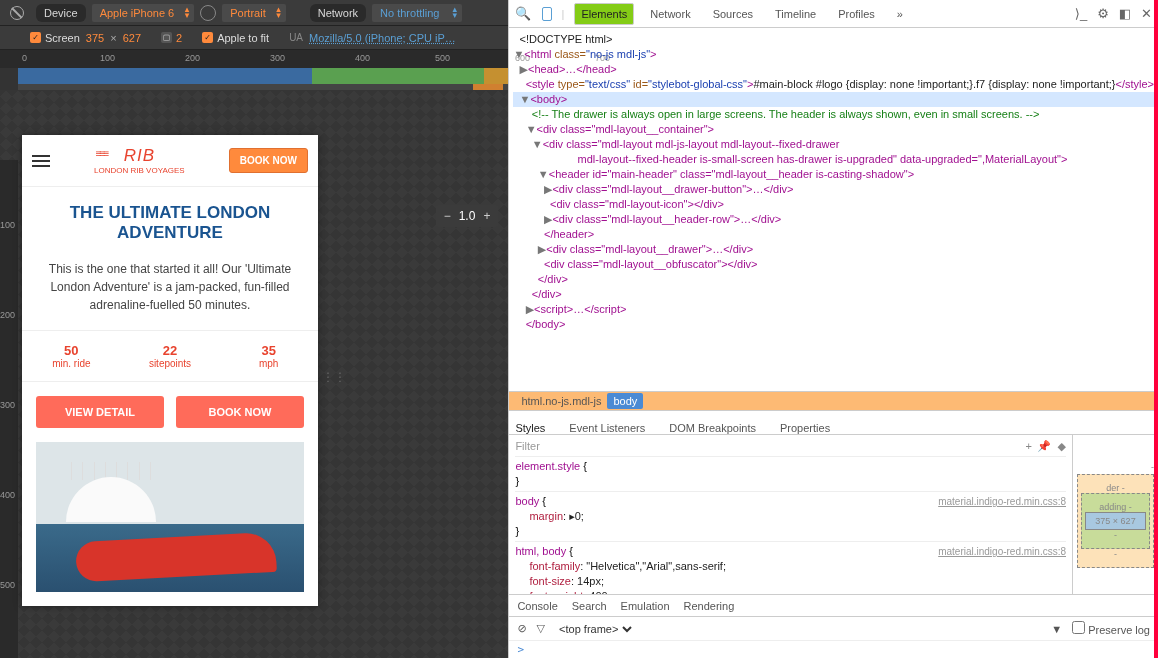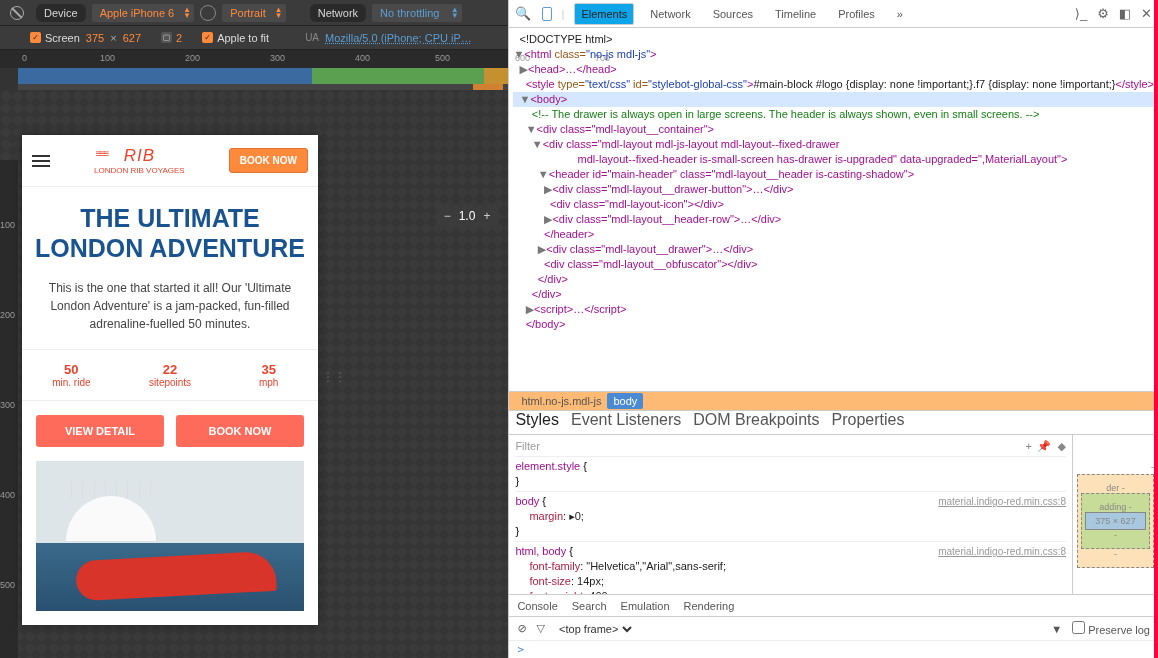--- a/index.html
+++ b/index.html
@@ -14,21 +14,21 @@
 .no-icon{width:14px;height:14px;border:1.5px solid #aaa;border-radius:50%;position:relative;margin:0 6px}
 .no-icon:after{content:"";position:absolute;width:14px;height:1.5px;background:#aaa;transform:rotate(45deg);top:5px;left:-1px}
 .label-dark{background:#2a2a2a;color:#d8d8d8;padding:3px 8px;border-radius:6px;font-size:11px}
 .sel{background:#4a4a4a;color:#ff8a3c;padding:3px 20px 3px 8px;border-radius:2px;position:relative;font-size:11px;min-width:90px}
 .sel .arrows{position:absolute;right:5px;top:2px;font-size:9px;color:#ff8a3c;line-height:6px}
 .refresh{width:16px;height:16px;border:1.5px solid #888;border-radius:50%;position:relative}
 .sel-blue{color:#5a9fd4}
 .chk{display:flex;align-items:center;gap:4px;color:#ddd;font-size:11px}
 .chk-box{width:11px;height:11px;background:#ff8a3c;border-radius:2px;display:flex;align-items:center;justify-content:center;color:#222;font-size:8px}
 .dim{color:#ff8a3c;font-size:11px}
-.ua-lbl{color:#888;font-size:10px;margin-left:16px}
+.ua-lbl{color:#888;font-size:10px;margin-left:0}
 .ua-val{color:#5a9fd4;font-size:11px;text-decoration:underline dotted}
 
 
 .zoom-box{position:absolute;right:10px;top:115px;background:rgba(60,60,60,.9);color:#fff;padding:4px 8px;border-radius:3px;display:flex;align-items:center;gap:8px;font-size:12px}
 .zoom-box span.op{cursor:pointer;color:#ccc}
 
 
 .ruler-h{height:18px;background:#2a2a2a;position:relative;color:#999;font-size:9px}
 .ruler-h span{position:absolute;top:3px}
 .ruler-v{width:18px;background:#2a2a2a;position:absolute;left:0;top:70px;bottom:0}
@@ -40,57 +40,57 @@
 
 .viewport-area{flex:1;background:#3a3a3a;background-image:linear-gradient(45deg,#353535 25%,transparent 25%),linear-gradient(-45deg,#353535 25%,transparent 25%),linear-gradient(45deg,transparent 75%,#353535 75%),linear-gradient(-45deg,transparent 75%,#353535 75%);background-size:12px 12px;position:relative}
 .phone{position:absolute;left:22px;top:45px;width:296px;background:#fff;box-shadow:0 0 8px rgba(0,0,0,.4)}
 .ph-header{height:52px;display:flex;align-items:center;padding:0 10px;gap:10px;border-bottom:1px solid #eee}
 .menu-icon{display:flex;flex-direction:column;gap:3px}
 .menu-icon div{width:18px;height:2px;background:#333}
 .logo{flex:1;display:flex;flex-direction:column;align-items:center;color:#e8432e;font-size:8px}
 .logo-main{font-family:Impact,sans-serif;font-size:17px;font-style:italic;letter-spacing:1px;position:relative}
 .logo-main:before{content:"≡≡≡";position:absolute;left:-28px;top:2px;font-size:10px;letter-spacing:-2px}
 .book-btn{background:#ff8a3c;color:#fff;font-size:10px;font-weight:bold;padding:6px 10px;border-radius:3px;border:1px solid #e07030}
-.ph-title{text-align:center;color:#1a5490;font-weight:bold;font-size:25px;padding:16px 12px 8px;line-height:1.2}
+.ph-title{text-align:center;color:#1a5490;font-weight:bold;font-size:17px;padding:16px 12px 8px;line-height:1.2}
 .ph-sub{text-align:center;color:#444;font-size:12px;padding:8px 20px 16px;line-height:1.5}
 .stats{display:flex;border-top:1px solid #eee;border-bottom:1px solid #eee;padding:12px 0}
 .stat{flex:1;text-align:center;color:#e8432e;font-size:10px}
 .stat b{display:block;font-size:13px}
 .ph-btns{display:flex;gap:12px;padding:14px}
 .ph-btn{flex:1;background:#ff6b5a;color:#fff;text-align:center;padding:10px 0;font-size:11px;font-weight:bold;border-radius:3px}
 .ph-img{height:150px;margin:0 14px 14px;background:linear-gradient(to bottom,#dde5e8 0%,#dde5e8 55%,#3a6a8a 55%,#2a5070 100%);position:relative;overflow:hidden}
 .dome{position:absolute;left:30px;top:35px;width:90px;height:45px;background:#fafafa;border-radius:50px 50px 0 0}
 .spikes{position:absolute;left:30px;top:20px;width:90px;height:20px;display:flex;justify-content:space-around}
 .spikes div{width:1px;height:18px;background:#ddd}
 .boat{position:absolute;bottom:15px;left:40px;width:200px;height:40px;background:#d8342a;border-radius:40px 60px 8px 40px;transform:rotate(-3deg)}
 .resize-handle{position:absolute;left:322px;top:280px;color:#666;font-size:12px}
 
 
 .rp-top{height:28px;display:flex;align-items:center;padding:0 6px;gap:10px;border-bottom:1px solid #ccc;font-size:11px;color:#555}
 .rp-top .tab{padding:4px 6px;cursor:pointer}
-.rp-top .tab.active{background:#0ea5e9;border:1px solid #ccc;border-radius:2px;color:#222}
+.rp-top .tab.active{background:#84cc16;border:1px solid #ccc;border-radius:2px;color:#222}
 .rp-top .icn{font-size:13px;color:#666;cursor:pointer}
 .rp-top .spacer{flex:1}
 .dev-ic{width:10px;height:14px;border:1.5px solid #5a9fd4;border-radius:2px}
 
 .dom-tree{flex:1;overflow:auto;font-family:Menlo,monospace;font-size:11px;padding:4px;line-height:15px;color:#888;position:relative}
 .dom-tree .l{white-space:pre}
 .tg{color:#a01090}
 .at{color:#9a5717}
 .av{color:#1a3fb0}
 .cm{color:#157f15}
 .tx{color:#222}
 .arr{color:#777;cursor:pointer}
 .hl{background:#d4e7ff}
 
 .crumb-bar{height:20px;background:#fdba74;border-top:1px solid #ccc;border-bottom:1px solid #ccc;display:flex;align-items:center;font-size:11px;padding:0 6px}
 .crumb{padding:2px 6px;color:#555}
 .crumb.active{background:#4a8ad4;color:#fff;border-radius:2px}
 
-.styles-tabs{height:24px;display:flex;align-items:flex-start;padding:0 6px;gap:12px;font-size:16px;color:#555;border-bottom:1px solid #ccc}
+.styles-tabs{height:24px;display:flex;align-items:flex-end;padding:0 6px;gap:24px;font-size:11px;color:#555;border-bottom:1px solid #ccc}
 .styles-tabs .st.active{color:#222;font-weight:500}
 
 .styles-body{flex:0 0 160px;display:flex;border-bottom:1px solid #ccc;overflow:hidden}
 .styles-rules{flex:1;font-family:Menlo,monospace;font-size:11px;padding:2px 6px;line-height:15px;overflow:auto;position:relative}
 .filter-row{display:flex;justify-content:space-between;color:#999;padding:2px 0;border-bottom:1px solid #eee}
 .filter-row .tools{display:flex;gap:6px;color:#888}
 .rule{border-bottom:1px solid #eee;padding:2px 0}
 .rule .src{float:right;color:#999;text-decoration:underline;font-size:10px}
 .sel-css{color:#a01090}
 .prop{color:#b02040;padding-left:14px}

